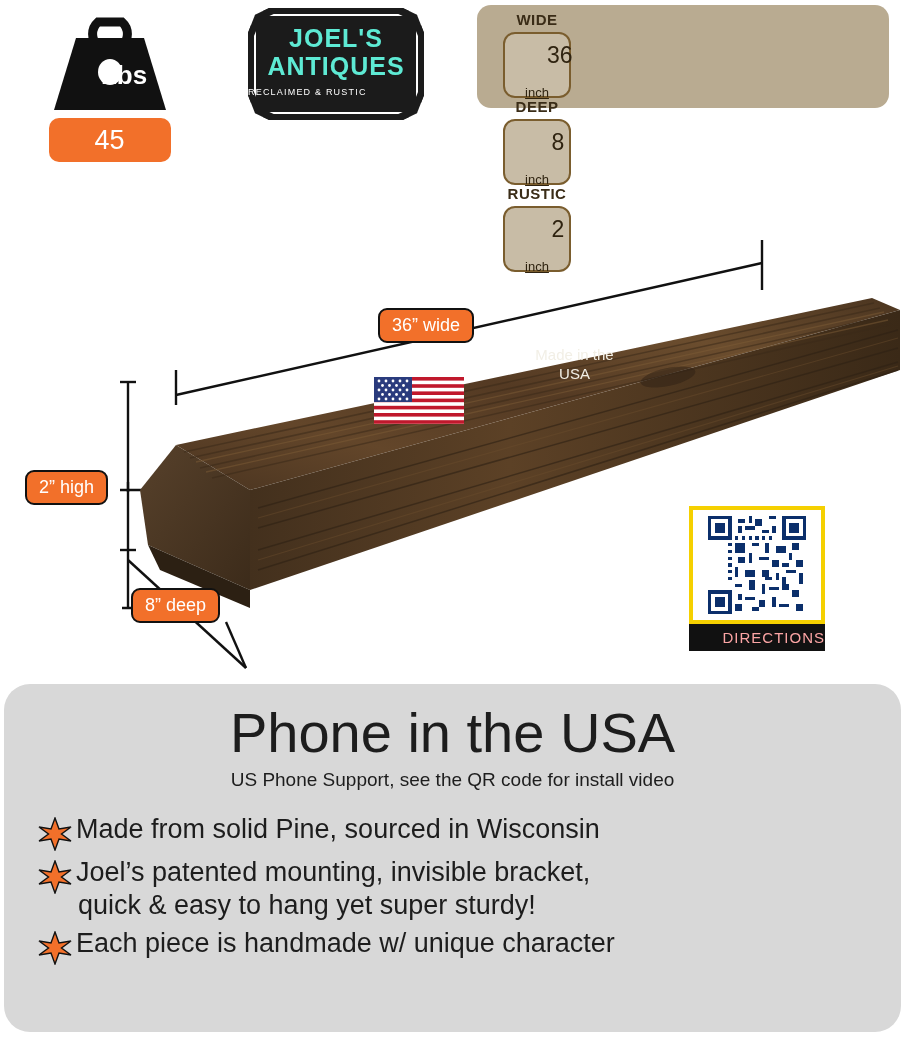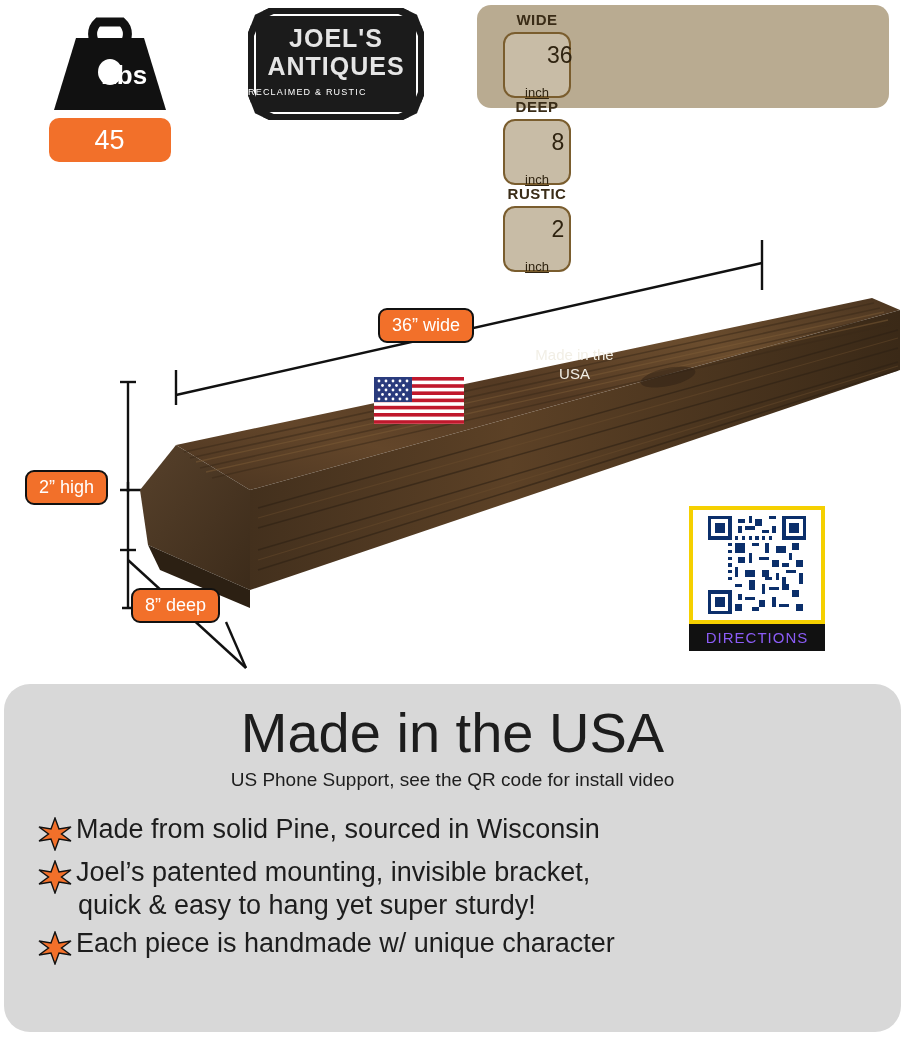--- a/index.html
+++ b/index.html
@@ -64,21 +64,21 @@
     position: absolute;
     inset: 6px;
     border: 2px solid #ffffff;
     border-radius: 12px;
     clip-path: polygon(4% 6%, 12% 0%, 88% 0%, 96% 6%, 100% 22%, 100% 78%, 96% 94%, 88% 100%, 12% 100%, 4% 94%, 0% 78%, 0% 22%);
   }
   #logo-line1, #logo-line2 {
     position: absolute;
     width: 100%;
     text-align: center;
-    color: #e5e5e5;
+    color: #5eead4;
     font-family: "Liberation Sans", sans-serif;
     font-weight: bold;
     letter-spacing: 1px;
   }
   #logo-line1 { top: 16px; font-size: 25px; }
   #logo-line2 { top: 44px; font-size: 25px; }
   #logo-line3 {
     position: absolute;
     top: 79px; width: 100%;
     text-align: left;
@@ -189,24 +189,24 @@
     width: 136px; height: 118px;
     background: #ffffff;
     border: 4px solid #f5d000;
     box-sizing: border-box;
     padding: 6px;
   }
   #qr-canvas { width: 100%; height: 100%; display:block; }
   #qr-label {
     width: 136px; height: 27px;
     background: #111111;
-    color: #8b5cf6;
+    color: #fca5a5;
     font-size: 15px;
     letter-spacing: 1px;
-    text-align: center;
+    text-align: right;
     line-height: 27px;
     font-family: "Liberation Sans", sans-serif;
   }
 
   
   #bottom-panel {
     position: absolute;
     left: 4px; top: 684px;
     width: 897px; height: 348px;
     background: #d8d8d8;
@@ -509,21 +509,21 @@
           <rect x="17" y="18" width="2" height="1"></rect>
             <rect x="22" y="18" width="1" height="2"></rect>
         </g>
       </svg>
     </div>
     <div id="qr-label">DIRECTIONS</div>
   </div>
 </div>
 
 <div id="bottom-panel">
-  <div id="headline">Made in the USA</div>
+  <div id="headline">Phone in the USA</div>
   <div id="subhead">US Phone Support, see the QR code for install video</div>
 
   <div id="bullets">
 
     <div class="bullet">
       <div class="bullet-star">
         <svg width="34" height="34" viewBox="0 0 34 34" xmlns="http://www.w3.org/2000/svg">
           <path d="M17 1 L21 12 L33 10 L23.5 17 L33 24 L21 22 L17 33 L13 22 L1 24 L10.5 17 L1 10 L13 12 Z" fill="#f2702a" stroke="#111111" stroke-width="1.4"></path>
         </svg>
       </div>

